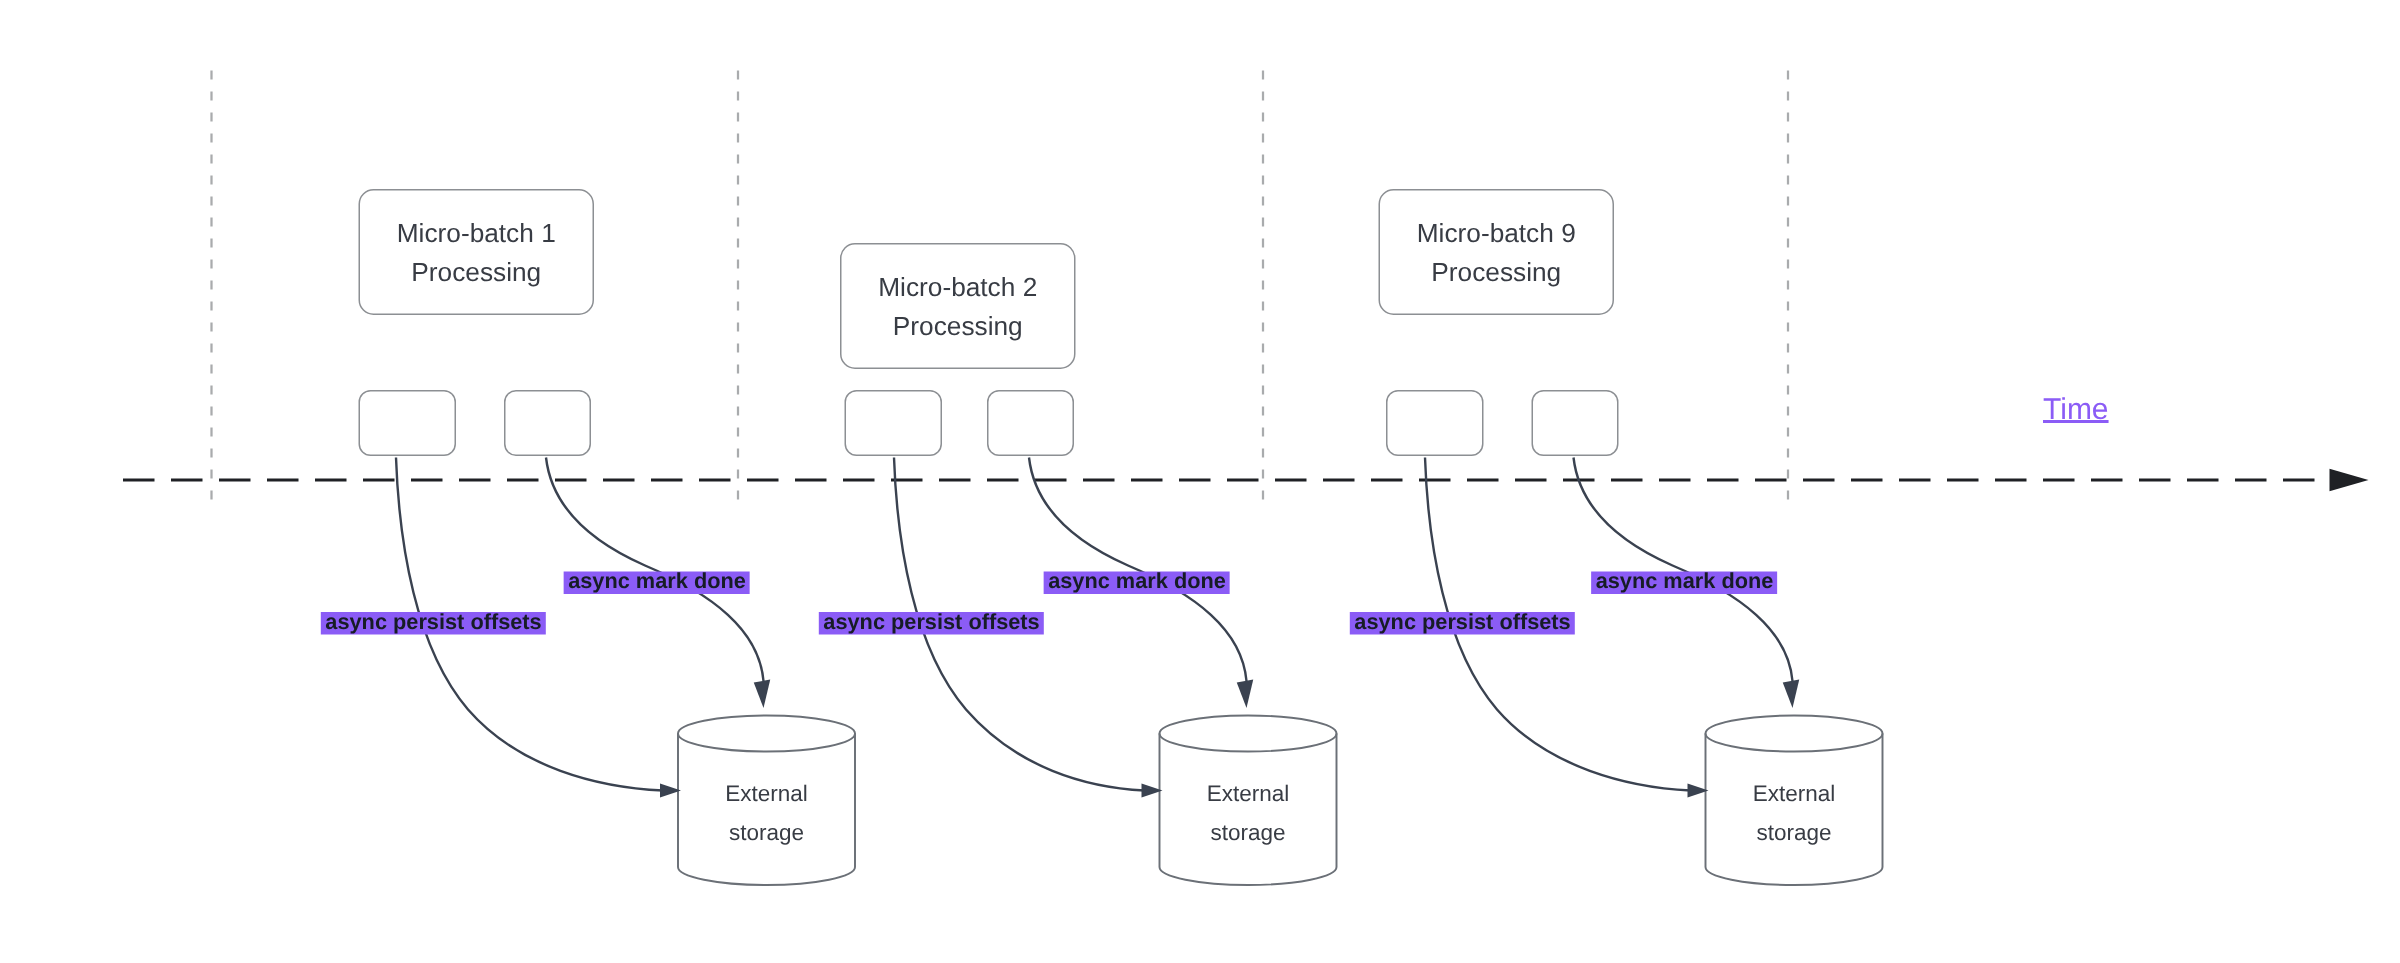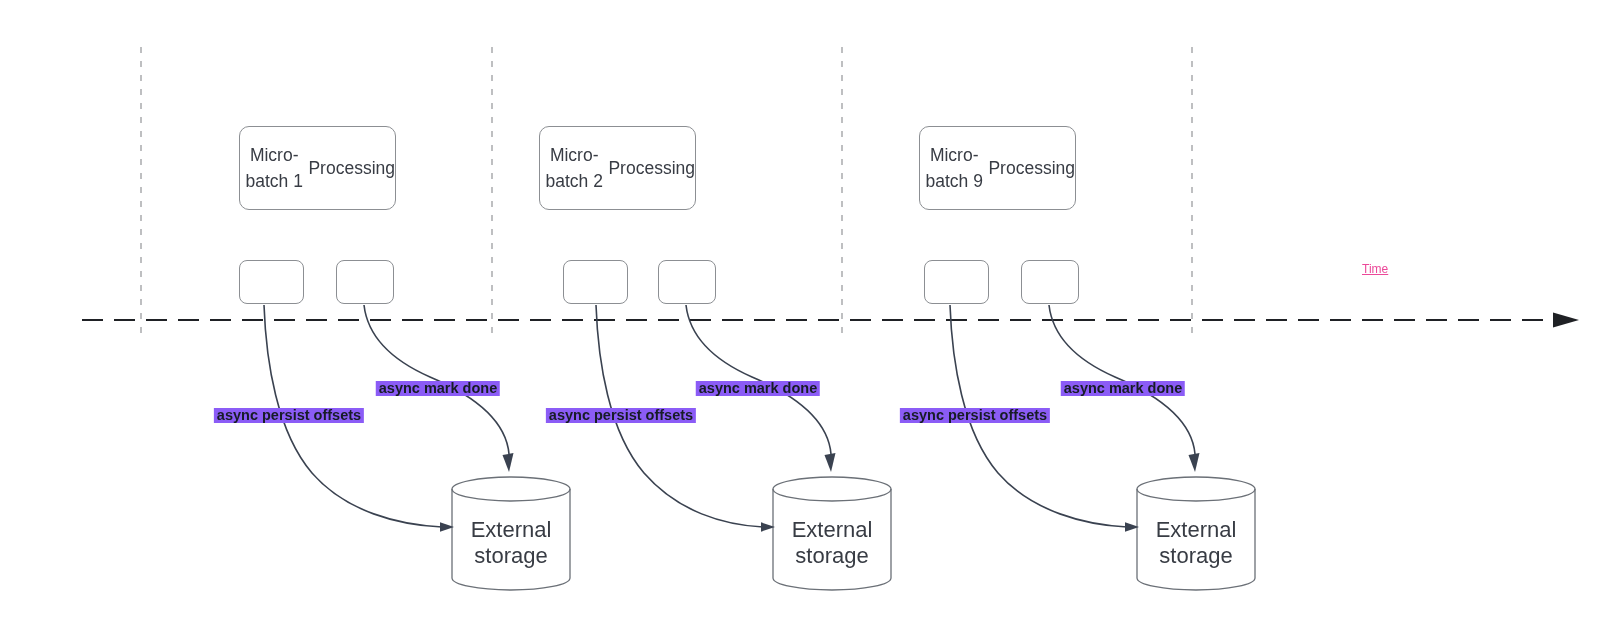--- a/index.html
+++ b/index.html
@@ -12,37 +12,37 @@
   .timeline { stroke:#1f2125; stroke-width:2; stroke-dasharray:21 11; fill:none; }
   .flow { stroke:#3a4250; stroke-width:1.6; fill:none; }
   .cyl { stroke:#6b7077; stroke-width:1.3; fill:#ffffff; }
   .cyl-inner { stroke:#6b7077; stroke-width:1.3; fill:none; }
   .node {
     position:absolute; background:#ffffff; border:1px solid #8c8f93; border-radius:8px;
     box-sizing:border-box;
   }
   .big-box {
     width:157px; height:84px; top:126px; border-radius:10px;
-    display:flex; flex-direction:row; align-items:center; justify-content:center;
+    display:flex; flex-direction:column; align-items:center; justify-content:center;
     font-size:17.5px; line-height:26px; color:#383c44; text-align:center;
   }
   .small-box { width:65px; height:44px; top:260px; }
   .small-box.b-box { width:58px; }
   .arrow-label {
     position:absolute; transform:translateX(-50%); background:#8b5cf6; padding:0 3px;
     font-weight:bold; font-size:14.5px; color:#171c26; white-space:nowrap; line-height:15px;
   }
   .persist-label { top:408px; }
   .done-label { top:381px; }
   .storage-label {
     position:absolute; top:517px; width:130px; transform:translateX(-50%);
-    text-align:center; font-size:22px; line-height:26px; color:#383c44;
+    text-align:center; font-size:15px; line-height:26px; color:#383c44;
   }
   .time-label {
-    position:absolute; left:1362px; top:262px; font-size:12px; color:#ec4899;text-decoration:underline;
+    position:absolute; left:1362px; top:262px; font-size:20px; color:#8b5cf6;text-decoration:underline;
   }
 </style>
 </head>
 <body>
 
 <div class="canvas">
 
   <svg class="layer" width="1600" height="642" viewBox="0 0 1600 642">
 
     <line class="guide" x1="141" y1="47" x2="141" y2="338"></line>
@@ -90,21 +90,21 @@
   </div>
   <div class="node small-box" style="left:239px;"></div>
   <div class="node small-box b-box" style="left:336px;"></div>
   <div class="arrow-label persist-label" style="left:289px;">async persist offsets</div>
   <div class="arrow-label done-label" style="left:438px;">async mark done</div>
   <div class="storage-label" style="left:511px;">
     <div>External</div>
     <div>storage</div>
   </div>
 
-  <div class="node big-box" style="left:539px;">
+  <div class="node big-box" style="left:560px;margin-top:36px;">
     <span>Micro-batch 2</span>
     <span>Processing</span>
   </div>
   <div class="node small-box" style="left:563px;"></div>
   <div class="node small-box b-box" style="left:658px;"></div>
   <div class="arrow-label persist-label" style="left:621px;">async persist offsets</div>
   <div class="arrow-label done-label" style="left:758px;">async mark done</div>
   <div class="storage-label" style="left:832px;">
     <div>External</div>
     <div>storage</div>

